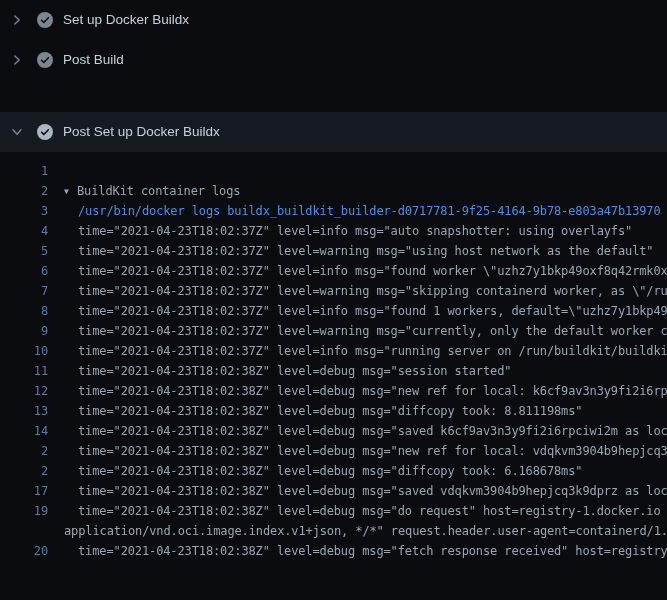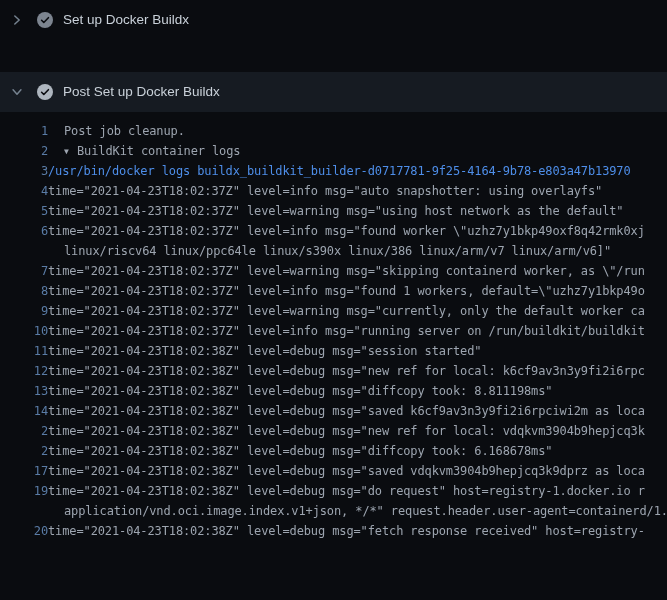--- a/index.html
+++ b/index.html
@@ -30,21 +30,21 @@
   .ln {
     width:48px; flex:0 0 48px; text-align:right;
     font-family:"DejaVu Sans Mono", monospace; font-size:12px; line-height:20px;
     letter-spacing:-0.12px; color:var(--line-number,#5a7ca6); cursor:pointer;
   }
   .txt {
     font-family:"DejaVu Sans Mono", monospace; font-size:12px; line-height:20px;
     letter-spacing:-0.12px; color:var(--log-text,#9da5b0); white-space:pre;
   }
   .txt.ind1 { padding-left:16px; }
-  .txt.ind2 { }
+  .txt.ind2 { padding-left:30px; }
   .txt.command { color:var(--command,#4e8ee9); }
   .marker {
     display:inline-block; width:13px; font-size:8px; vertical-align:1px;
     color:var(--log-text,#9da5b0); cursor:pointer;
   }
 </style>
 </head>
 <body>
 
 <div class="screen" style="--page-bg: #0a0c10; --expanded-bg: #161b22; --step-label: #c9d1d9; --chevron: #768390; --check-circle: #7d8590; --check-circle-active: #aeb6bf; --check-mark: #0a0c10; --log-text: #9da5b0; --line-number: #5a7ca6; --command: #4e8ee9;">
@@ -56,43 +56,56 @@
           </svg>
         </span>
         <span class="check">
           <svg width="16" height="16" viewBox="0 0 16 16">
             <circle cx="8" cy="8" r="8" fill="currentColor"></circle>
             <path d="M4.6 8.3l2.2 2.2 4.6-4.8" fill="none" stroke="var(--check-mark)" stroke-width="1.6" stroke-linecap="round" stroke-linejoin="round"></path>
           </svg>
         </span>
         <span class="step-label">Set up Docker Buildx</span>
       </div>
+      <div class="step">
+        <span class="chev">
+          <svg width="14" height="14" viewBox="0 0 16 16">
+            <path d="M5.5 3.5L10.5 8l-5 4.5" fill="none" stroke="currentColor" stroke-width="1.7" stroke-linecap="round" stroke-linejoin="round"></path>
+          </svg>
+        </span>
+        <span class="check">
+          <svg width="16" height="16" viewBox="0 0 16 16">
+            <circle cx="8" cy="8" r="8" fill="currentColor"></circle>
+            <path d="M4.6 8.3l2.2 2.2 4.6-4.8" fill="none" stroke="var(--check-mark)" stroke-width="1.6" stroke-linecap="round" stroke-linejoin="round"></path>
+          </svg>
+        </span>
+        <span class="step-label">Post Build</span>
+      </div>
       <div class="step expanded">
         <span class="chev">
           <svg width="14" height="14" viewBox="0 0 16 16">
             <path d="M3.5 5.5L8 10.5l4.5-5" fill="none" stroke="currentColor" stroke-width="1.7" stroke-linecap="round" stroke-linejoin="round"></path>
           </svg>
         </span>
         <span class="check">
           <svg width="16" height="16" viewBox="0 0 16 16">
             <circle cx="8" cy="8" r="8" fill="currentColor"></circle>
             <path d="M4.6 8.3l2.2 2.2 4.6-4.8" fill="none" stroke="var(--check-mark)" stroke-width="1.6" stroke-linecap="round" stroke-linejoin="round"></path>
           </svg>
         </span>
         <span class="step-label">Post Set up Docker Buildx</span>
       </div>
     </div>
   <div class="log" id="log">
-      <div class="row"><span class="ln">1</span><span class="txt ind1">Post job cleanup.</span></div>
+      <div class="row"><span class="ln">1</span></div>
       <div class="row"><span class="ln">2</span><span class="txt ind1"><span class="marker">▼</span><span>BuildKit container logs</span></span></div>
       <div class="row"><span class="ln">3</span><span class="txt ind2 command">/usr/bin/docker logs buildx_buildkit_builder-d0717781-9f25-4164-9b78-e803a47b13970</span></div>
       <div class="row"><span class="ln">4</span><span class="txt ind2">time="2021-04-23T18:02:37Z" level=info msg="auto snapshotter: using overlayfs"</span></div>
       <div class="row"><span class="ln">5</span><span class="txt ind2">time="2021-04-23T18:02:37Z" level=warning msg="using host network as the default"</span></div>
       <div class="row"><span class="ln">6</span><span class="txt ind2">time="2021-04-23T18:02:37Z" level=info msg="found worker \"uzhz7y1bkp49oxf8q42rmk0xj</span></div>
-      <div class="row"><span class="ln"></span><span class="txt ind1">linux/riscv64 linux/ppc64le linux/s390x linux/386 linux/arm/v7 linux/arm/v6]"</span></div>
       <div class="row"><span class="ln">7</span><span class="txt ind2">time="2021-04-23T18:02:37Z" level=warning msg="skipping containerd worker, as \"/run</span></div>
       <div class="row"><span class="ln">8</span><span class="txt ind2">time="2021-04-23T18:02:37Z" level=info msg="found 1 workers, default=\"uzhz7y1bkp49o</span></div>
       <div class="row"><span class="ln">9</span><span class="txt ind2">time="2021-04-23T18:02:37Z" level=warning msg="currently, only the default worker ca</span></div>
       <div class="row"><span class="ln">10</span><span class="txt ind2">time="2021-04-23T18:02:37Z" level=info msg="running server on /run/buildkit/buildkit</span></div>
       <div class="row"><span class="ln">11</span><span class="txt ind2">time="2021-04-23T18:02:38Z" level=debug msg="session started"</span></div>
       <div class="row"><span class="ln">12</span><span class="txt ind2">time="2021-04-23T18:02:38Z" level=debug msg="new ref for local: k6cf9av3n3y9fi2i6rpc</span></div>
       <div class="row"><span class="ln">13</span><span class="txt ind2">time="2021-04-23T18:02:38Z" level=debug msg="diffcopy took: 8.811198ms"</span></div>
       <div class="row"><span class="ln">14</span><span class="txt ind2">time="2021-04-23T18:02:38Z" level=debug msg="saved k6cf9av3n3y9fi2i6rpciwi2m as loca</span></div>
       <div class="row"><span class="ln">2</span><span class="txt ind2">time="2021-04-23T18:02:38Z" level=debug msg="new ref for local: vdqkvm3904b9hepjcq3k</span></div>
       <div class="row"><span class="ln">2</span><span class="txt ind2">time="2021-04-23T18:02:38Z" level=debug msg="diffcopy took: 6.168678ms"</span></div>

